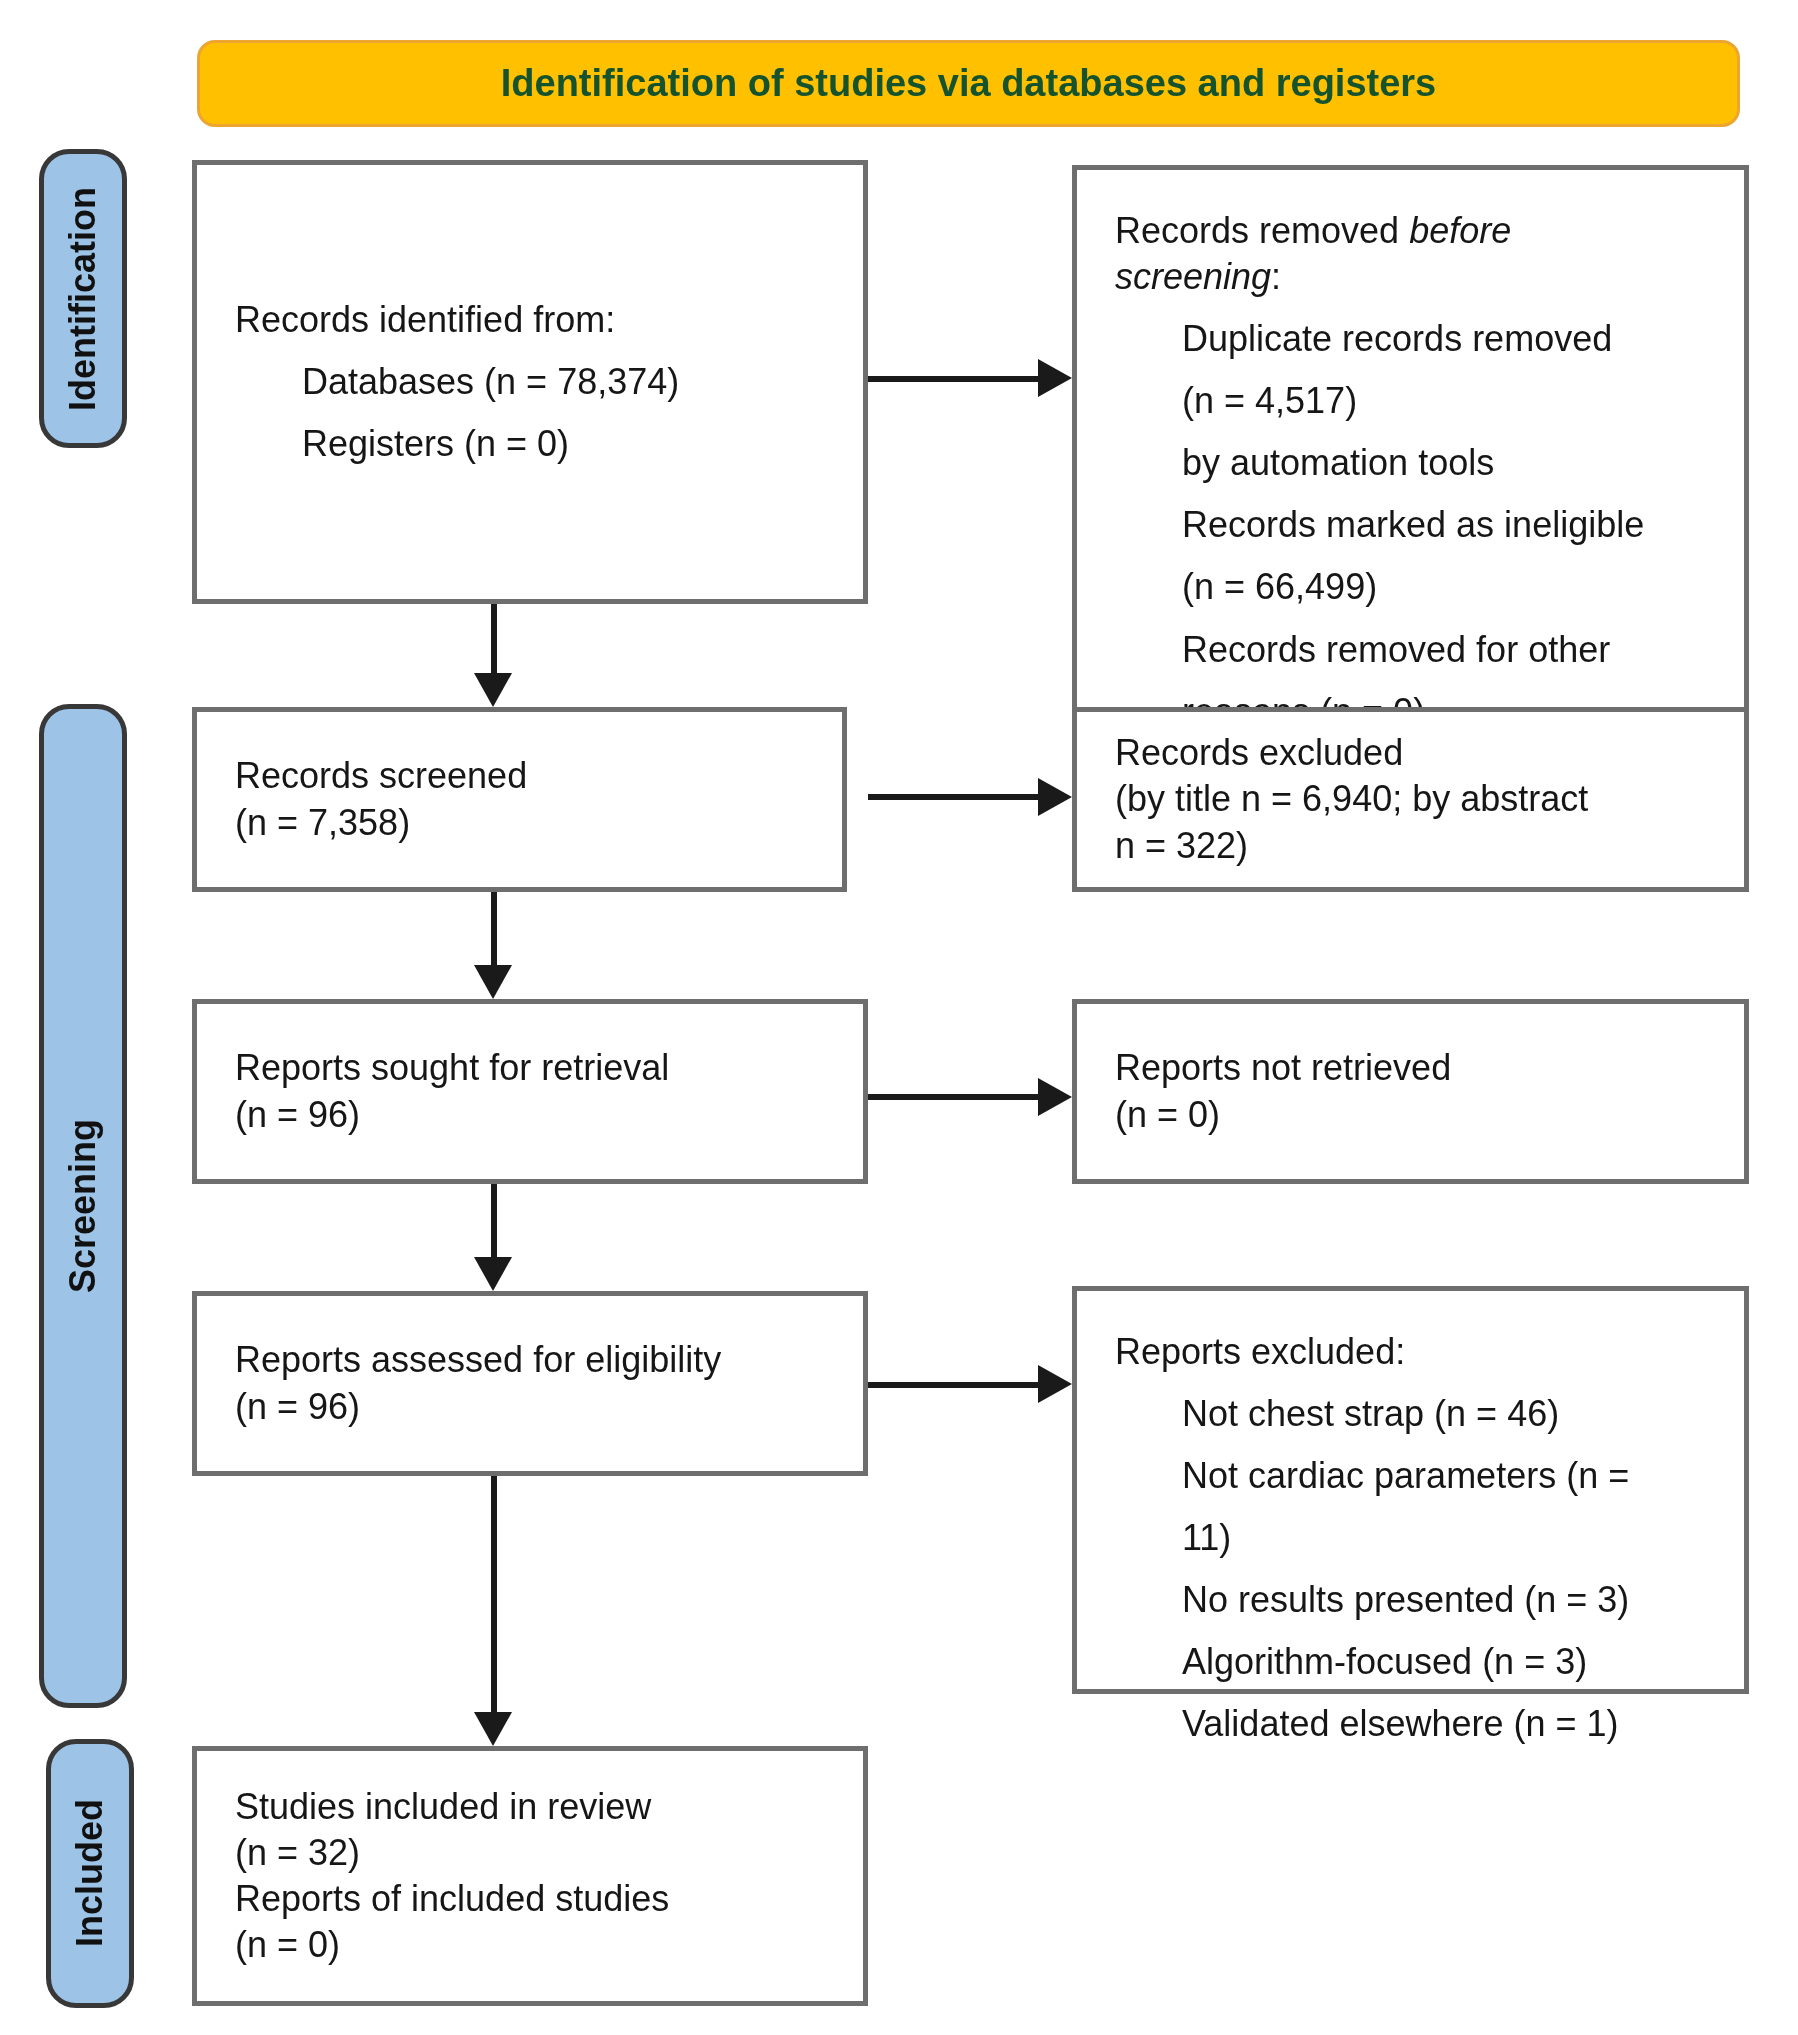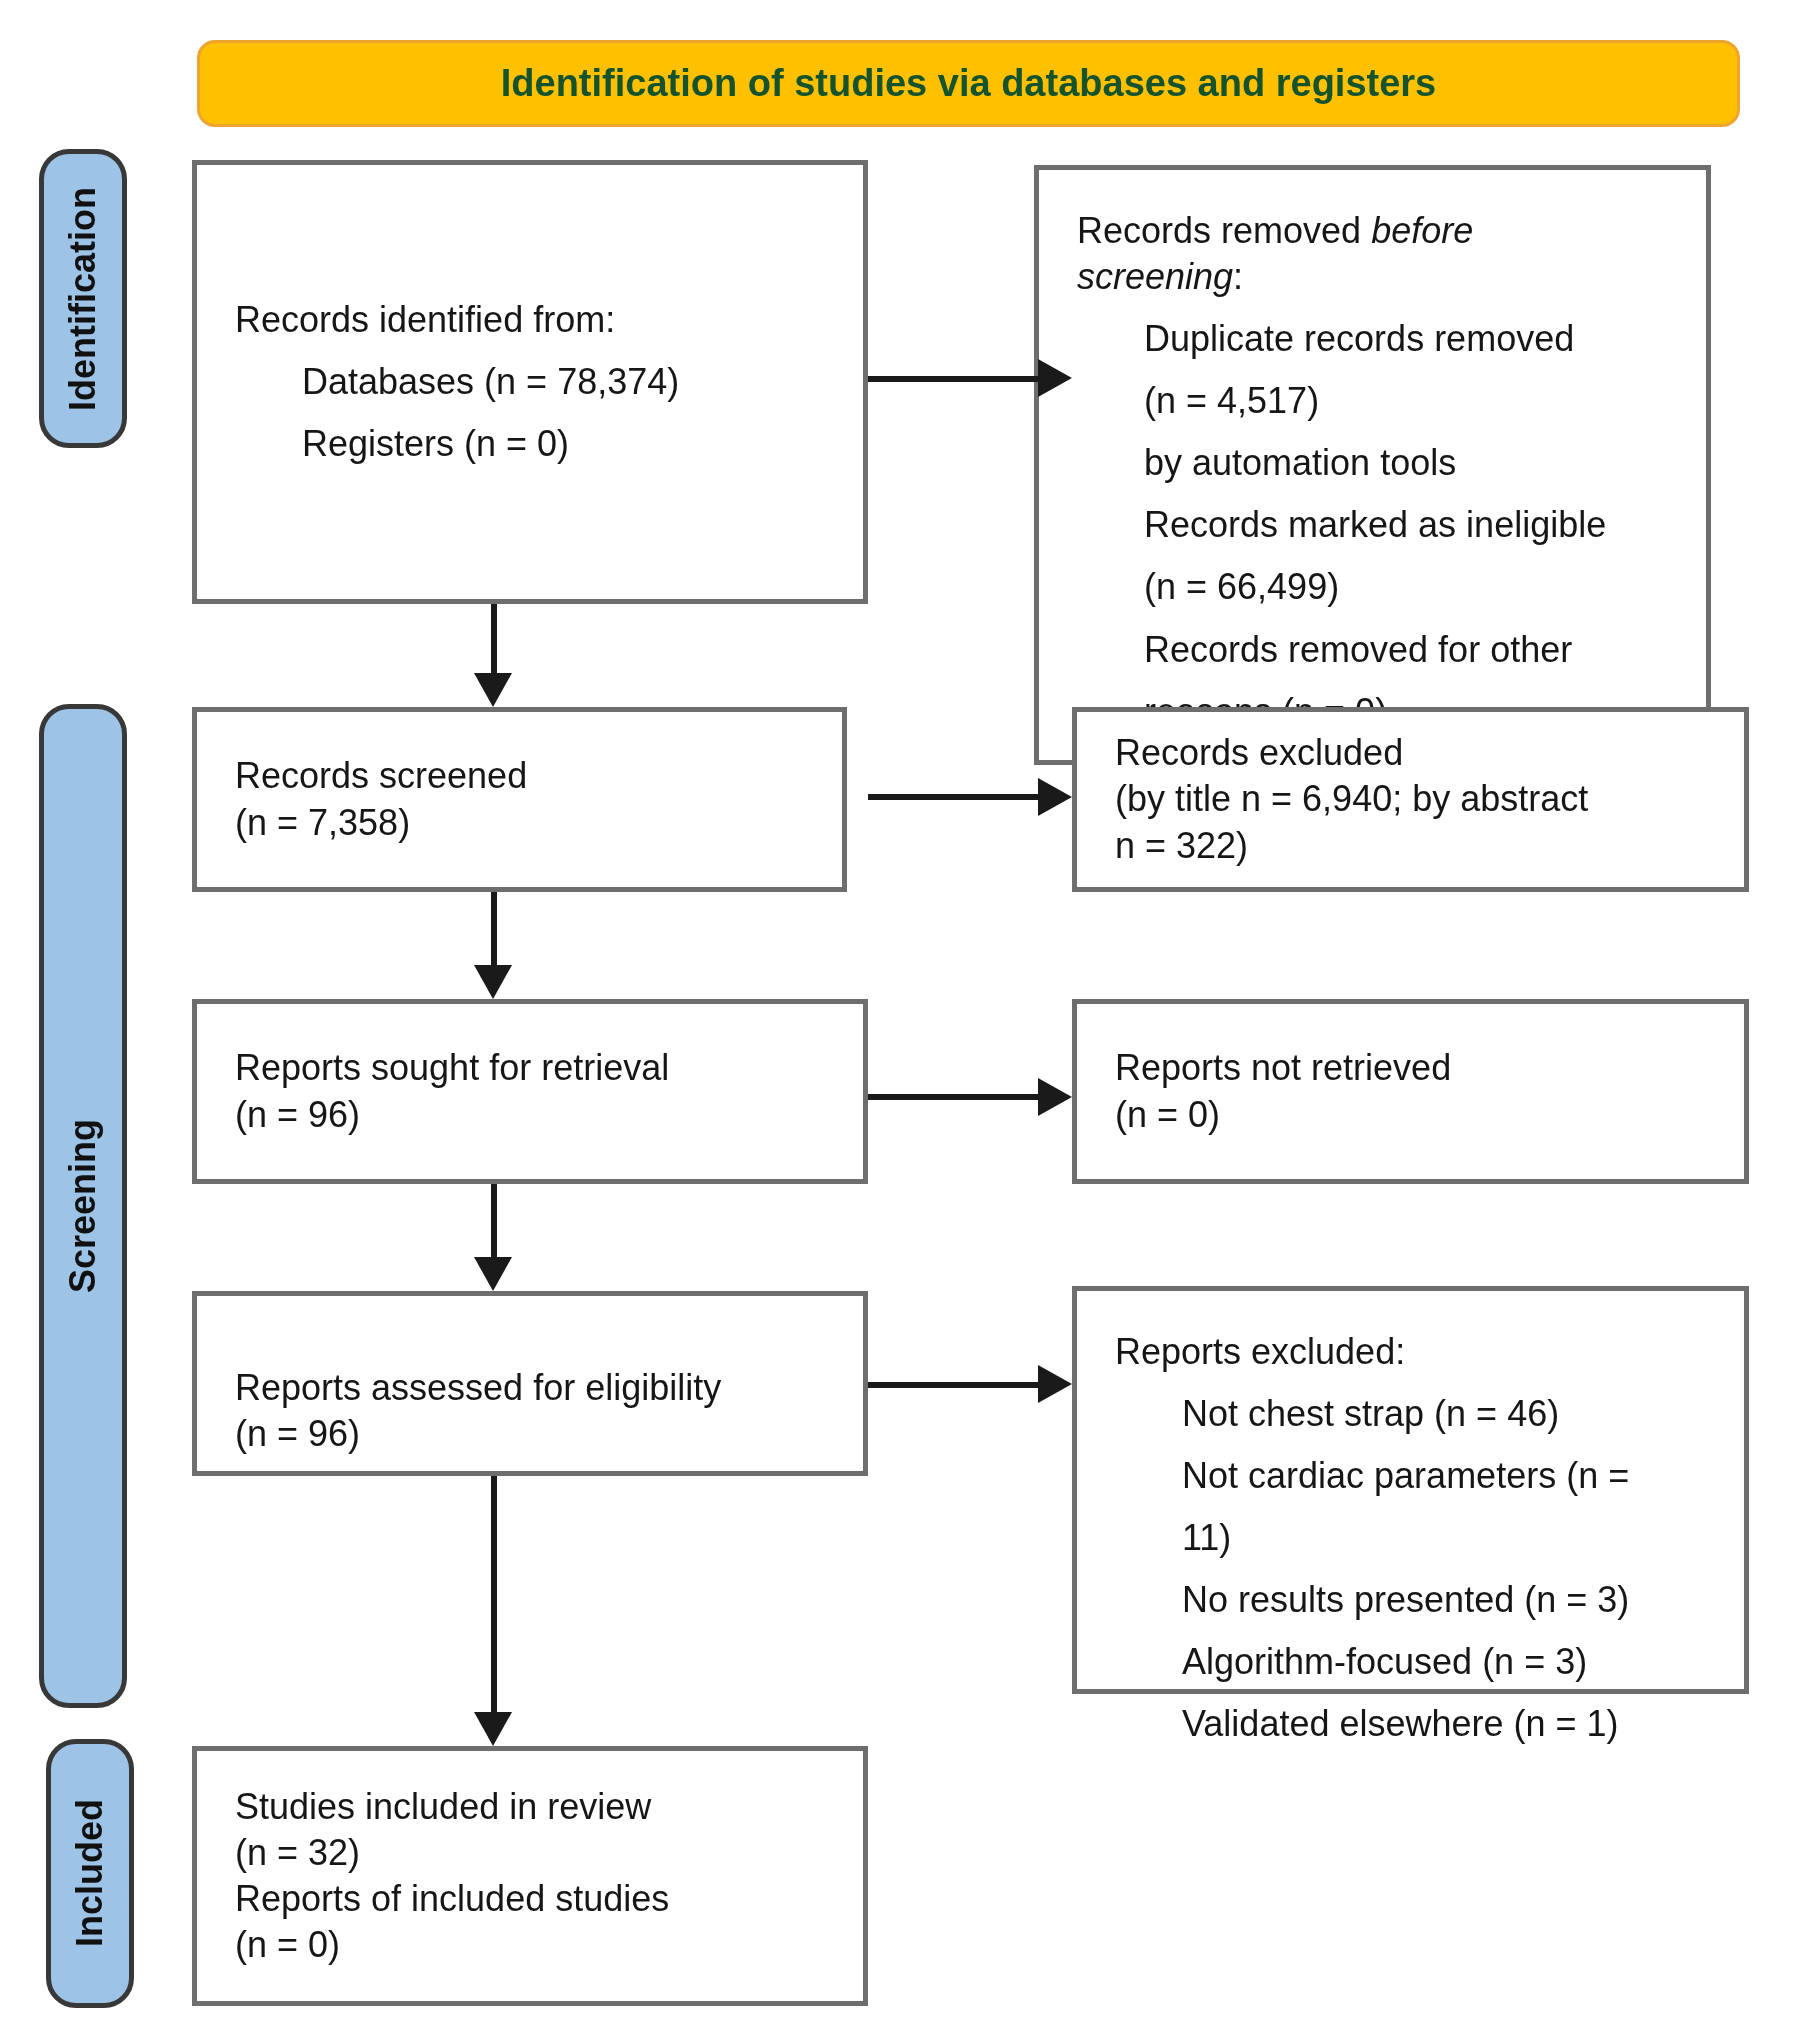--- a/index.html
+++ b/index.html
@@ -70,26 +70,26 @@
     flex-direction: column;
     justify-content: center;
     padding: 13.7px 20.6px 13.7px 38px;
   }
   .fbox.top-align { justify-content: flex-start; padding-top: 38px; }
   .fbox .line { white-space: nowrap; }
   .fbox .line.ind { margin-left: 67px; margin-top: 16px; }
   .fbox i { font-style: italic; }
 
   #box-records-identified    { left: 192px;  top: 160px;  width: 676px; height: 444px; }
-  #box-records-removed       { left: 1034px; top: 165px;  width: 677px; height: 600px; }
+  #box-records-removed       { left: 1072px; top: 165px;  width: 677px; height: 600px; }
   #box-records-screened      { left: 192px;  top: 707px; width: 655px; height: 185px; }
   #box-records-excluded      { left: 1072px; top: 707px; width: 677px; height: 185px; }
   #box-reports-sought        { left: 192px;  top: 999px; width: 676px; height: 185px; }
   #box-reports-not-retrieved { left: 1072px; top: 999px; width: 677px; height: 185px; }
-  #box-reports-assessed      { left: 192px;  top: 1291px; width: 676px; height: 185px; justify-content: flex-end; }
+  #box-reports-assessed      { left: 192px;  top: 1291px; width: 676px; height: 185px; }
   #box-reports-excluded      { left: 1072px; top: 1286px; width: 677px; height: 408px; }
   #box-studies-included      { left: 192px;  top: 1746px; width: 676px; height: 260px; }
 
   
   .hline { position: absolute; height: 5.5px; background: var(--arrow, #1A1A1A); }
   .vline { position: absolute; width: 5.5px;  background: var(--arrow, #1A1A1A); }
   .head-right {
     position: absolute; width: 0; height: 0;
     border-top: 19px solid transparent;
     border-bottom: 19px solid transparent;

